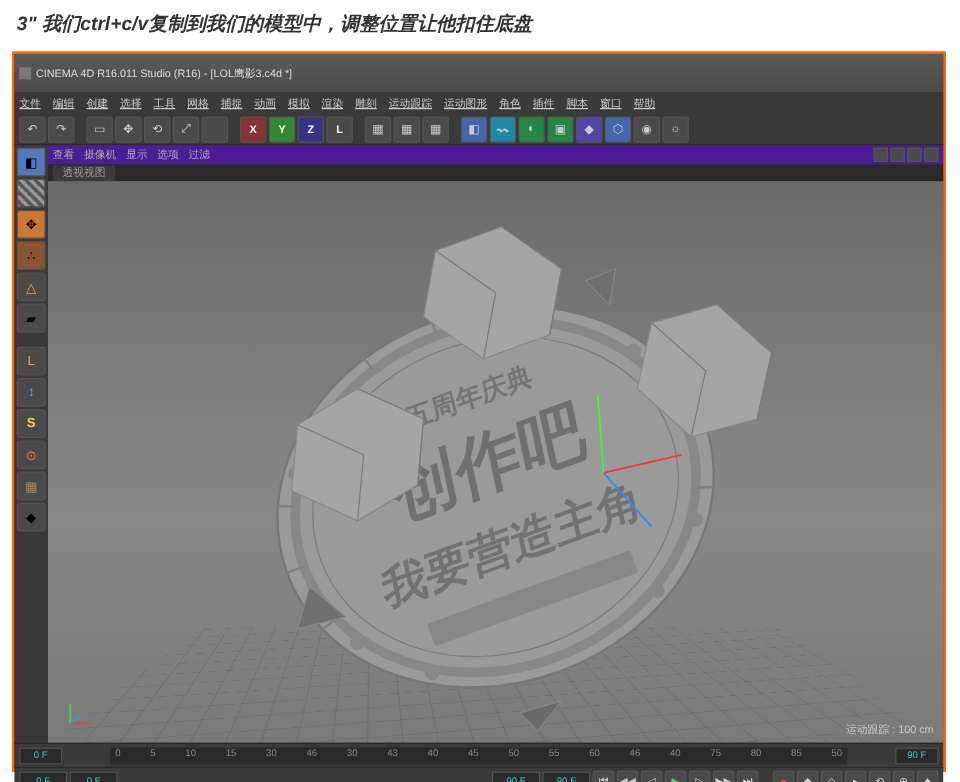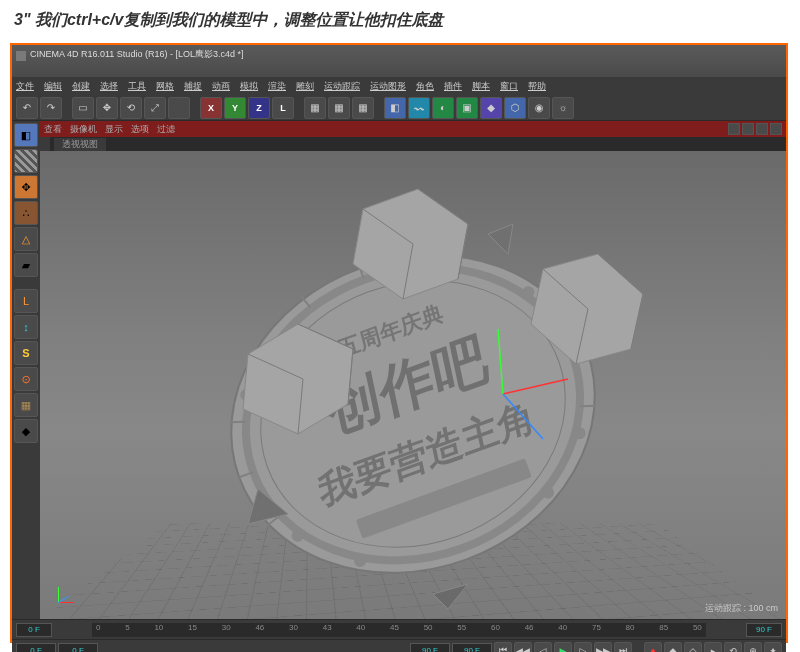--- a/index.html
+++ b/index.html
@@ -1,20 +1,20 @@
 <!DOCTYPE html>
 <html><head>
 <meta charset="utf-8">
 <style>
 *{margin:0;padding:0;box-sizing:border-box;font-family:"Microsoft YaHei",Arial,sans-serif;}
 body{background:#fff;width:800px;height:652px;overflow:hidden;}
 .page{padding:10px 10px;}
 .instruction{font-size:16px;font-weight:bold;font-style:italic;color:#333;margin-bottom:12px;padding-left:4px;}
 .app-frame{border:2px solid #ff6600;width:778px;height:600px;background:#3a3a3a;position:relative;}
-.titlebar{height:18px;background:linear-gradient(#5a5a5a,#4a4a4a);display:flex;align-items:flex-end;padding:16px 4px;font-size:9px;color:#ddd;}
+.titlebar{height:18px;background:linear-gradient(#5a5a5a,#4a4a4a);display:flex;align-items:center;padding:16px 4px;font-size:9px;color:#ddd;}
 .titlebar-icon{width:10px;height:10px;background:#7a7a7a;margin-right:4px;}
 .titlebar-text{flex:1;}
 .menubar{height:18px;background:#3a3a3a;display:flex;align-items:center;padding:0 4px;gap:10px;font-size:9px;color:#ccc;}
 .menubar span{cursor:pointer;text-decoration:underline;}
 .toolbar-main{height:26px;background:#3a3a3a;display:flex;align-items:center;padding:2px 4px;gap:2px;border-bottom:1px solid #2a2a2a;}
 .tb-btn{width:22px;height:22px;background:#4a4a4a;border:1px solid #555;border-radius:2px;display:flex;align-items:center;justify-content:center;font-size:10px;color:#ccc;}
 .tb-btn.undo{background:#4a4a4a;}
 .tb-btn.axis{color:#fff;font-size:9px;font-weight:bold;}
 .tb-btn.x{background:#883333;}
 .tb-btn.y{background:#338833;}
@@ -31,24 +31,24 @@
 .lt-btn.checker{background:linear-gradient(45deg,#999 25%,#555 25%,#555 50%,#999 50%,#999 75%,#555 75%);background-size:8px 8px;}
 .lt-btn.orange{background:#cc7733;}
 .lt-btn.points{background:#885533;}
 .lt-btn.edge{background:#4a4a4a;color:#ff9933;}
 .lt-btn.face{background:#4a4a4a;}
 .lt-btn.cyan{background:#4a4a4a;color:#33ccdd;}
 .lt-btn.s{background:#4a4a4a;color:#ffcc33;font-weight:bold;}
 .lt-btn.magnet{background:#4a4a4a;color:#ff7733;}
 .lt-btn.work{background:#4a4a4a;color:#aa8855;}
 .viewport-wrap{flex:1;display:flex;flex-direction:column;}
-.vp-header{height:16px;background:#7f1d1d;display:flex;align-items:center;padding:0 4px;font-size:9px;color:#aaa;gap:8px;}
+.vp-header{height:16px;background:#4c1d95;display:flex;align-items:center;padding:0 4px;font-size:9px;color:#aaa;gap:8px;}
 .vp-header-right{margin-left:auto;display:flex;gap:2px;}
 .vp-hbtn{width:12px;height:12px;background:#4a4a4a;border:1px solid #555;}
-.vp-tabs{height:14px;background:#2a2a2a;display:flex;align-items:center;font-size:9px;color:#999;padding-left:4px;margin-left:10px;}
+.vp-tabs{height:14px;background:#2a2a2a;display:flex;align-items:center;font-size:9px;color:#999;padding-left:4px;}
 .vp-tab{padding:0 8px;background:#3a3a3a;}
 .viewport{flex:1;background:linear-gradient(#6a6a6a,#808080 40%,#888 60%,#7a7a7a);position:relative;overflow:hidden;}
 .grid-floor{position:absolute;bottom:0;left:0;right:0;height:55%;background:repeating-linear-gradient(78deg,transparent,transparent 28px,rgba(90,90,90,.4) 28px,rgba(90,90,90,.4) 29px),repeating-linear-gradient(-8deg,transparent,transparent 24px,rgba(90,90,90,.4) 24px,rgba(90,90,90,.4) 25px);transform:perspective(400px) rotateX(55deg);transform-origin:bottom;}
 .model{position:absolute;left:50%;top:52%;transform:translate(-50%,-50%);width:480px;height:430px;}
 .model svg{width:100%;height:100%;}
 .axis-widget{position:absolute;bottom:6px;left:6px;width:36px;height:36px;}
 .axis-widget .ax{position:absolute;width:16px;height:1px;background:#f33;left:12px;bottom:10px;}
 .axis-widget .ay{position:absolute;width:1px;height:16px;background:#3f3;left:12px;bottom:10px;}
 .axis-widget .az{position:absolute;width:12px;height:1px;background:#39f;left:12px;bottom:10px;transform:rotate(-30deg);transform-origin:left;}
 .vp-info{position:absolute;bottom:4px;right:8px;font-size:9px;color:#ccc;}

